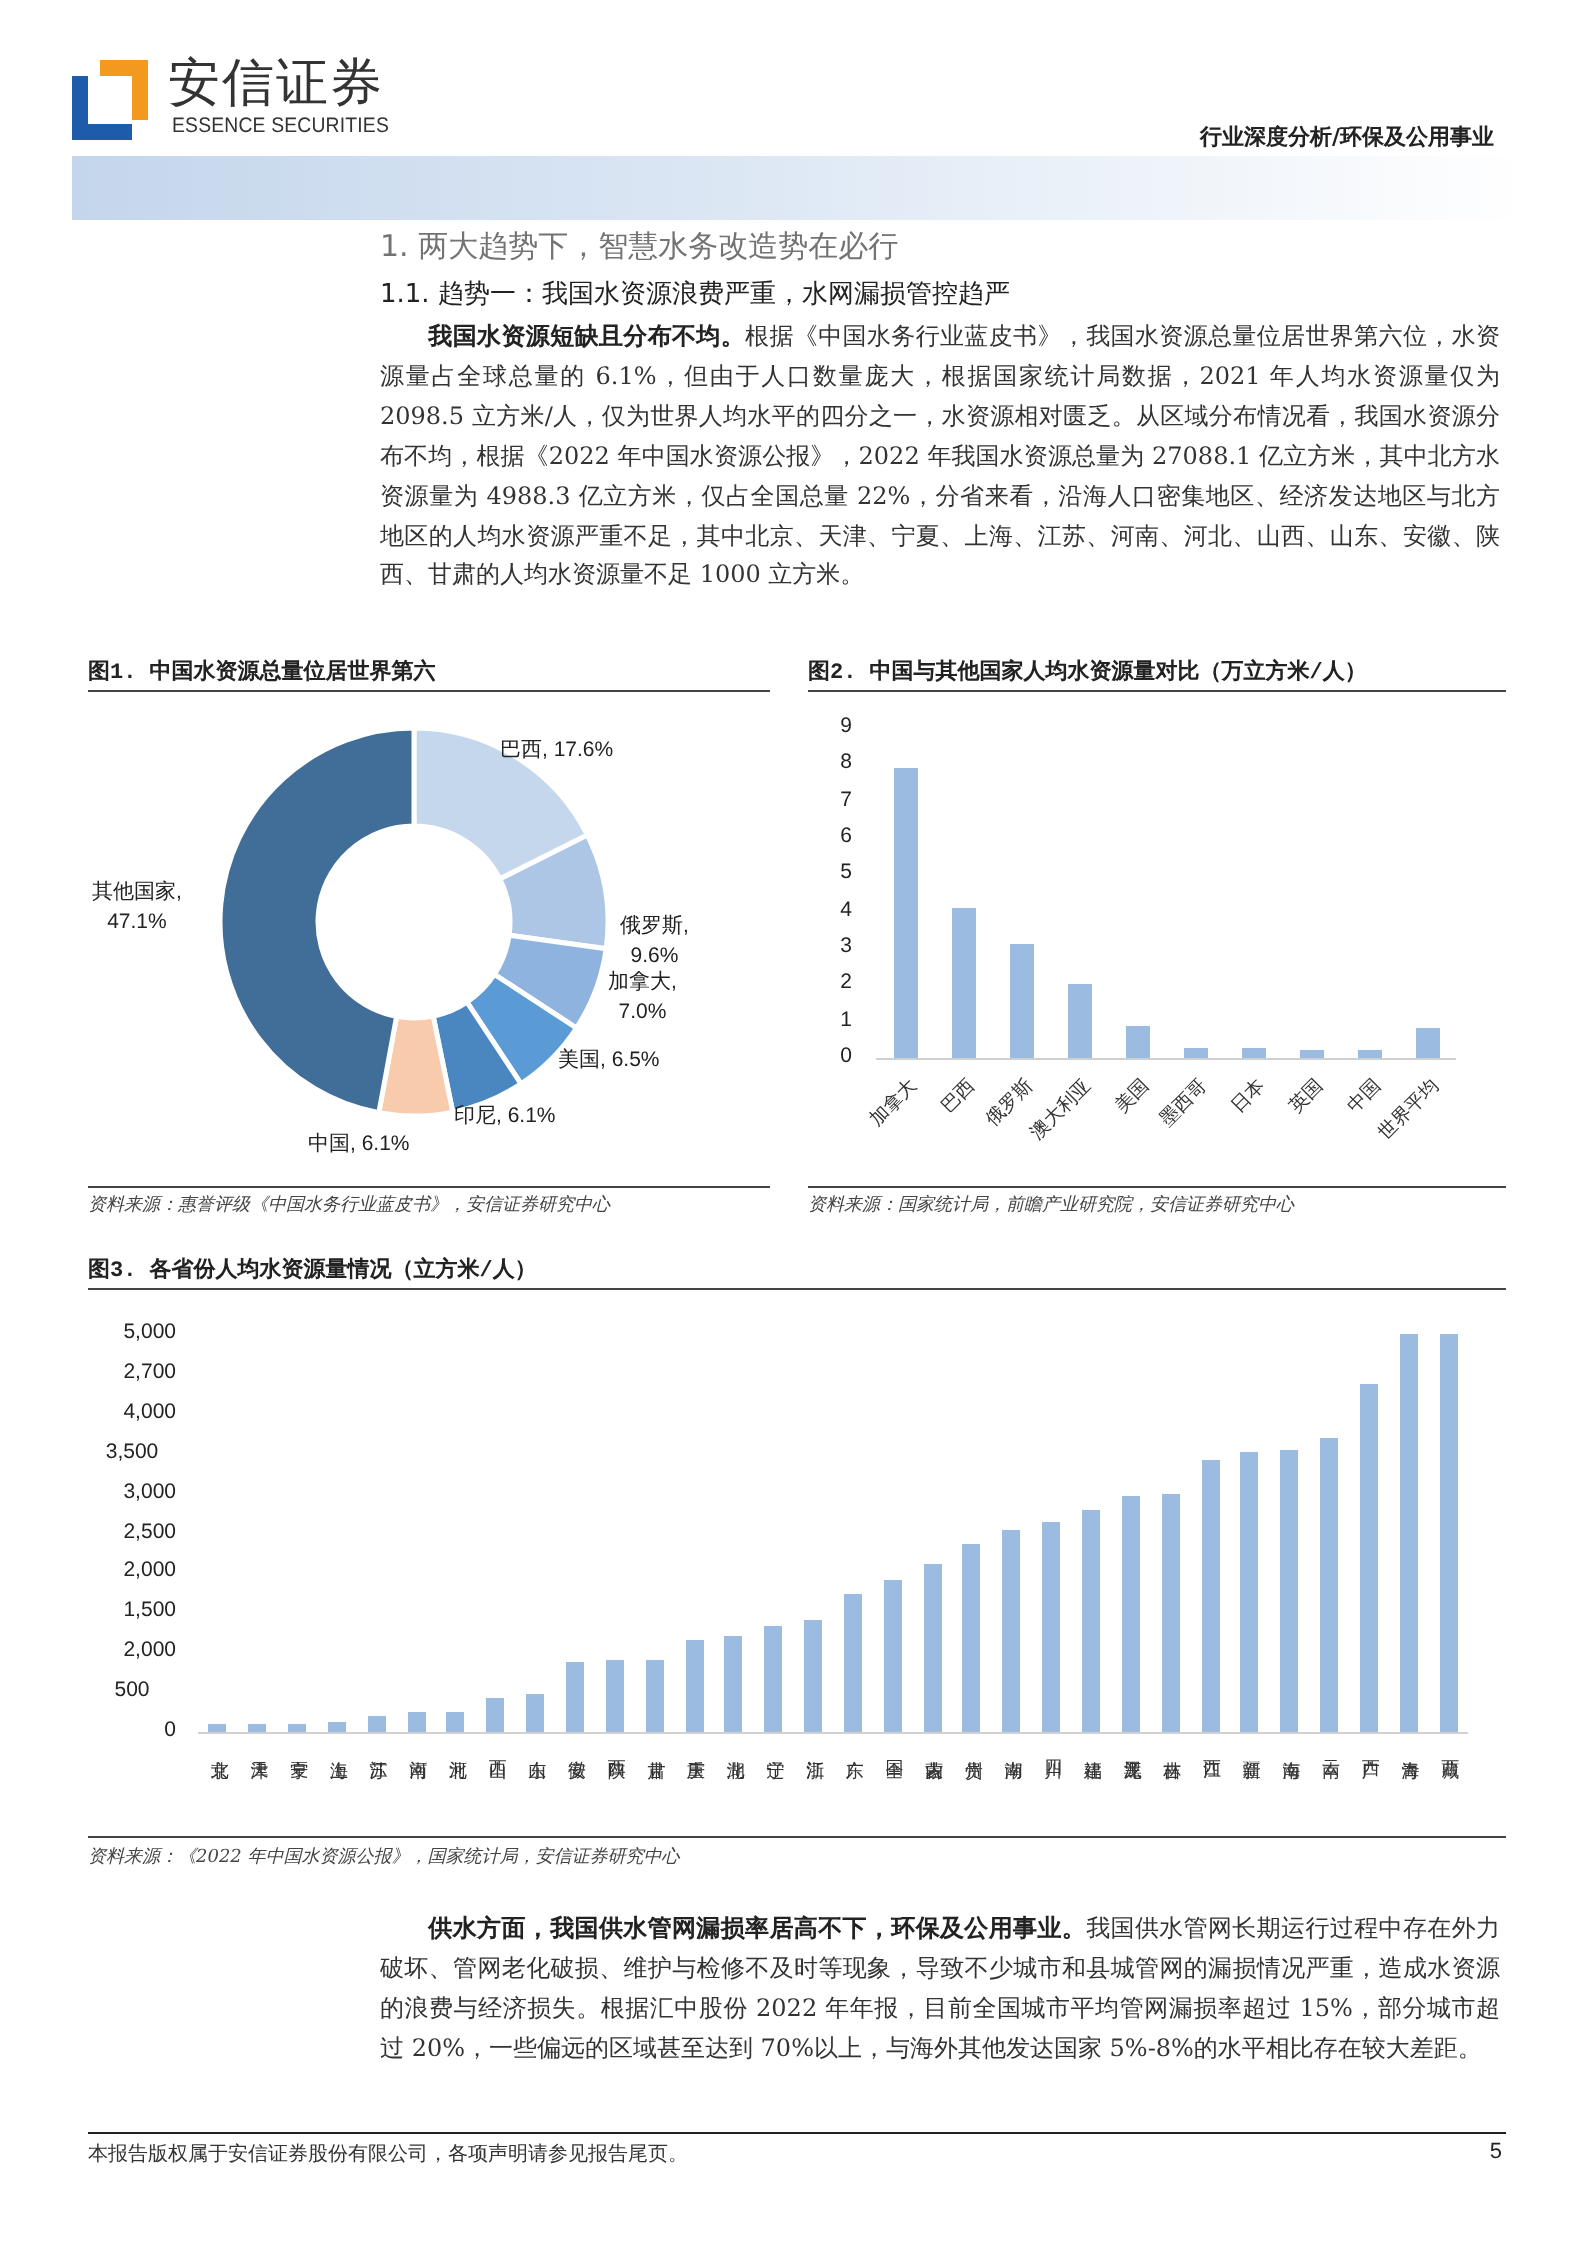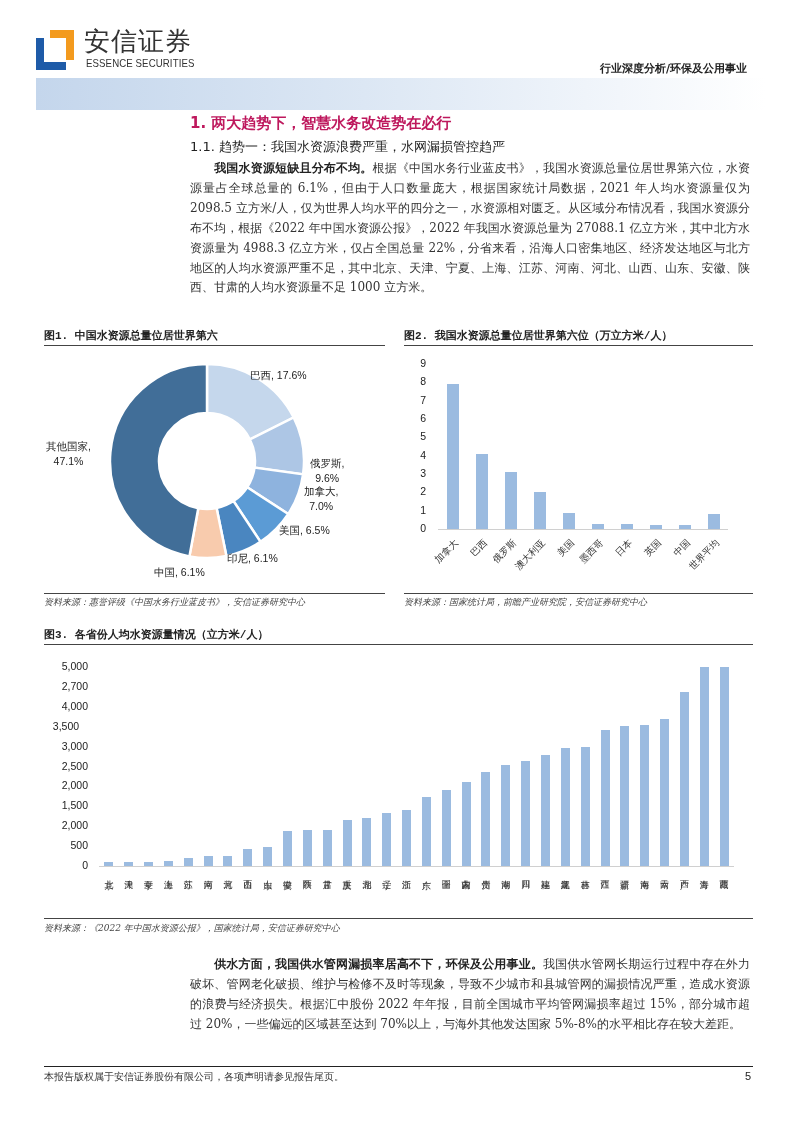--- a/index.html
+++ b/index.html
@@ -8,21 +8,21 @@
   .abs { position:absolute; }
 
   
   .logo-mark { left:36px; top:30px; width:38px; height:40px; }
   .logo-cn { left:84px; top:24px; font-family:"DejaVu Sans", sans-serif; font-size:26px; color:#333; letter-spacing:1px; }
   .logo-en { left:86px; top:57px; font-family:"Liberation Sans", sans-serif; font-size:10.5px; color:#333; letter-spacing:0.1px; transform:scaleX(0.92); transform-origin:left; }
   .header-cat { right:46px; top:61px; font-size:11px; font-weight:bold; color:#222; }
   .header-band { left:36px; top:78px; width:730px; height:32px; background:linear-gradient(90deg,#c4d6ec 0%,#dce7f4 45%,#f2f6fb 80%,#fff 100%); }
 
   
-  .h1 { left:190px; top:114px; font-family:"DejaVu Sans", sans-serif; font-size:15px; font-weight:bold; color:#be185d; }
+  .h1 { left:190px; top:114px; font-family:"DejaVu Sans", sans-serif; font-size:15px; font-weight:normal; color:#737373; }
   .h2 { left:190px; top:138px; font-family:"DejaVu Sans", sans-serif; font-size:13px; font-weight:normal; color:#222; }
   .para { left:190px; width:560px; font-size:12px; line-height:19.9px; text-align:justify; color:#333; }
   .para b { font-weight:bold; color:#222; }
   .indent { display:inline-block; width:24px; }
 
   
   .fig-title { font-family:Liberation Mono, monospace; font-size:11px; font-weight:bold; color:#222; }
   .rule { height:1px; background:#444; }
   .source { font-size:9px; font-style:italic; color:#444; }
 
@@ -72,21 +72,21 @@
   <div class="abs pie-label" style="left:266px;top:82px;margin-top:28px;"><span>俄罗斯</span>,<br><span>9.6%</span></div>
   <div class="abs pie-label" style="left:260px;top:138px;"><span>加拿大</span>,<br><span>7.0%</span></div>
   <div class="abs pie-label" style="left:235px;top:177px;">美国, 6.5%</div>
   <div class="abs pie-label" style="left:183px;top:205px;">印尼, 6.1%</div>
   <div class="abs pie-label" style="left:110px;top:219px;">中国, 6.1%</div>
   <div class="abs pie-label" style="left:2px;top:93px;"><span>其他国家</span>,<br><span>47.1%</span></div>
 </div>
 <div class="abs rule" style="left:44px;top:593px;width:341px;"></div>
 <div class="abs source" style="left:44px;top:596px;">资料来源：惠誉评级《中国水务行业蓝皮书》，安信证券研究中心</div>
 
-<div class="abs fig-title" style="left:404px;top:328px;">图2. 我国水资源总量位居世界第六位（万立方米/人）</div>
+<div class="abs fig-title" style="left:404px;top:328px;">图2. 中国与其他国家人均水资源量对比（万立方米/人）</div>
 <div class="abs rule" style="left:404px;top:345px;width:349px;"></div>
 <div class="abs" style="left:404px;top:346px;width:349px;height:246px;">
   <div id="fig2-yticks">
       <div class="abs axis-tick" style="left: 0px; width: 22px; top: 176px;">0</div>
       <div class="abs axis-tick" style="left: 0px; width: 22px; top: 157.667px;">1</div>
       <div class="abs axis-tick" style="left: 0px; width: 22px; top: 139.333px;">2</div>
       <div class="abs axis-tick" style="left: 0px; width: 22px; top: 121px;">3</div>
       <div class="abs axis-tick" style="left: 0px; width: 22px; top: 102.667px;">4</div>
       <div class="abs axis-tick" style="left: 0px; width: 22px; top: 84.3333px;">5</div>
       <div class="abs axis-tick" style="left: 0px; width: 22px; top: 66px;">6</div>
@@ -121,21 +121,21 @@
     </div>
 </div>
 <div class="abs rule" style="left:404px;top:593px;width:349px;"></div>
 <div class="abs source" style="left:404px;top:596px;">资料来源：国家统计局，前瞻产业研究院，安信证券研究中心</div>
 
 <div class="abs fig-title" style="left:44px;top:627px;">图3. 各省份人均水资源量情况（立方米/人）</div>
 <div class="abs rule" style="left:44px;top:644px;width:709px;"></div>
 <div class="abs" style="left:44px;top:645px;width:709px;height:272px;">
   <div id="fig3-yticks">
       <div class="abs axis-tick" style="left: 0px; width: 44px; top: 214px;">0</div>
-      <div class="abs axis-tick" style="left: 0px; width: 44px; top: 194.1px;">500</div>
+      <div class="abs axis-tick" style="left: 0px; width: 44px; top: 194.1px; text-align: center;">500</div>
       <div class="abs axis-tick" style="left: 0px; width: 44px; top: 174.2px;">2,000</div>
       <div class="abs axis-tick" style="left: 0px; width: 44px; top: 154.3px;">1,500</div>
       <div class="abs axis-tick" style="left: 0px; width: 44px; top: 134.4px;">2,000</div>
       <div class="abs axis-tick" style="left: 0px; width: 44px; top: 114.5px;">2,500</div>
       <div class="abs axis-tick" style="left: 0px; width: 44px; top: 94.6px;">3,000</div>
       <div class="abs axis-tick" style="left: 0px; width: 44px; top: 74.7px; text-align: center;">3,500</div>
       <div class="abs axis-tick" style="left: 0px; width: 44px; top: 54.8px;">4,000</div>
       <div class="abs axis-tick" style="left: 0px; width: 44px; top: 34.9px;">2,700</div>
       <div class="abs axis-tick" style="left: 0px; width: 44px; top: 15px;">5,000</div>
     </div>

